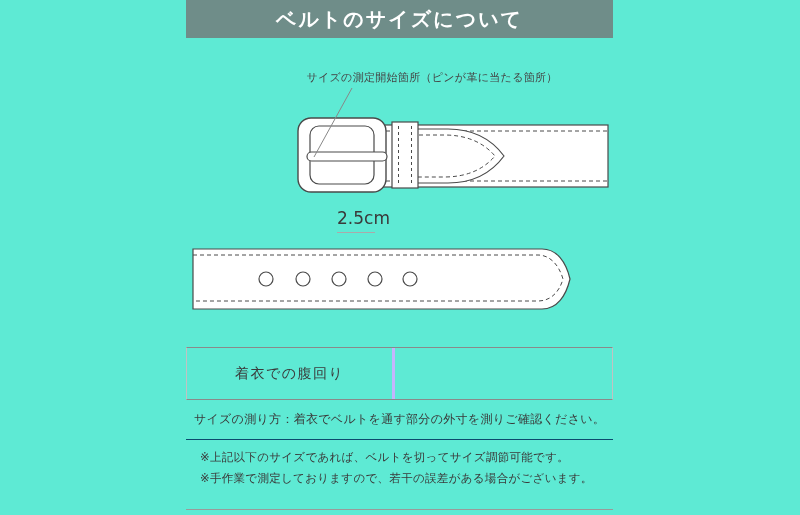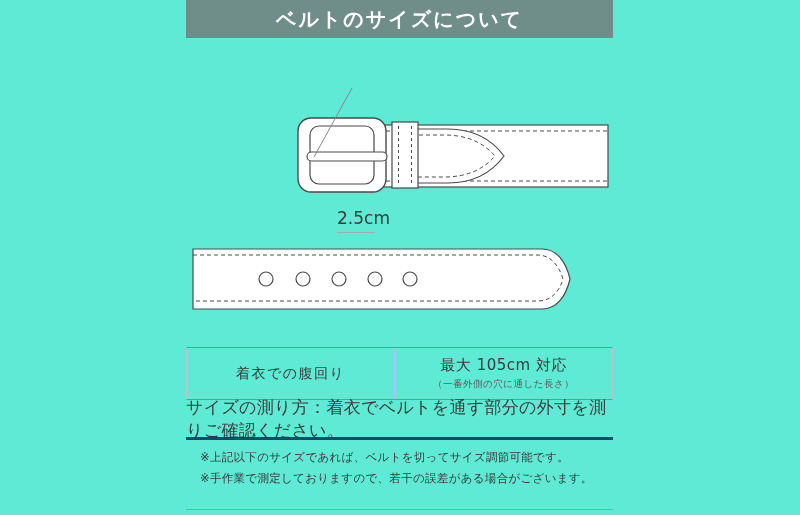--- a/index.html
+++ b/index.html
@@ -18,46 +18,47 @@
   .width-label { left:337px; top:208px; width:38px; text-align:right; font-size:17px; color:#3a3a3a; }
   .width-underline { left:337px; top:232px; width:38px; height:1px; background:#aaaaaa; }
   .size-table { left:186px; top:347px; width:427px; }
   .row-main {
     display:flex; height:53px;
     border-top:1px solid #8a8a8a; border-bottom:1px solid #8a8a8a;
     border-left:1px solid #c2c2c2; border-right:1px solid #c2c2c2;
     box-sizing:border-box;
   }
   .cell-left {
-    width:49%; border-right:1px solid #c4b5fd; box-sizing:border-box;
+    width:49%; border-right:3px solid #c4b5fd; box-sizing:border-box;
     display:flex; align-items:center; justify-content:center;
     font-size:14px; letter-spacing:1.5px;
   }
   .cell-right {
     flex:1; display:flex; flex-direction:column; align-items:center; justify-content:center;
   }
   .cell-right-main { font-size:15px; letter-spacing:0.5px; }
   .cell-right-note { font-size:9.5px; color:#5a5a5a; margin-top:3px; letter-spacing:0.5px; }
   .row-measure {
-    height:40px; border-bottom:3px solid #0c4a6e; box-sizing:border-box;
+    height:40px; border-bottom:1px solid #0c4a6e; box-sizing:border-box;
     display:flex; align-items:center; justify-content:center;
-    font-size:17px; letter-spacing:0.3px;
+    font-size:12px; letter-spacing:0.3px;
   }
   .notes { left:200px; top:447px; font-size:11.5px; line-height:20.5px; letter-spacing:0.3px; }
   .bottom-rule { left:186px; top:509px; width:427px; height:1px; background:#9a9a9a; }
 </style>
 </head>
 <body>
 
 <div id="canvas">
 
   <div class="abs banner">
     <span class="banner-title">ベルトのサイズについて</span>
   </div>
 
+  <div class="abs annotation">サイズの測定開始箇所（ピンが革に当たる箇所）</div>
 
   <svg class="abs svg-box" style="left:186px; top:80px;" width="427" height="122" viewBox="0 0 427 122">
 
     <rect x="196" y="45" width="226" height="62" fill="#ffffff" stroke="#4a4a4a" stroke-width="1.2"></rect>
     <line x1="200" y1="51" x2="421" y2="51" stroke="#4a4a4a" stroke-width="1" stroke-dasharray="4 3"></line>
     <line x1="200" y1="101" x2="421" y2="101" stroke="#4a4a4a" stroke-width="1" stroke-dasharray="4 3"></line>
 
     <path d="M 212 49 L 262 49 Q 298 49 318 76 Q 298 103 262 103 L 212 103 Z" fill="#ffffff" stroke="#4a4a4a" stroke-width="1.2"></path>
     <path d="M 212 55 L 258 55 Q 291 55 309 76 Q 291 97 258 97 L 212 97" fill="none" stroke="#4a4a4a" stroke-width="1" stroke-dasharray="4 3"></path>
 
@@ -82,24 +83,20 @@
     <circle cx="80" cy="39" r="7" fill="#ffffff" stroke="#4a4a4a" stroke-width="1.2"></circle>
     <circle cx="117" cy="39" r="7" fill="#ffffff" stroke="#4a4a4a" stroke-width="1.2"></circle>
     <circle cx="153" cy="39" r="7" fill="#ffffff" stroke="#4a4a4a" stroke-width="1.2"></circle>
     <circle cx="189" cy="39" r="7" fill="#ffffff" stroke="#4a4a4a" stroke-width="1.2"></circle>
     <circle cx="224" cy="39" r="7" fill="#ffffff" stroke="#4a4a4a" stroke-width="1.2"></circle>
   </svg>
 
   <div class="abs size-table">
     <div class="row-main">
       <div class="cell-left">着衣での腹回り</div>
-      <div class="cell-right">
-        <div class="cell-right-main">最大 105cm 対応</div>
-        <div class="cell-right-note">（一番外側の穴に通した長さ）</div>
-      </div>
     </div>
     <div class="row-measure">サイズの測り方：着衣でベルトを通す部分の外寸を測りご確認ください。</div>
   </div>
 
   <div class="abs notes">
     <div>※上記以下のサイズであれば、ベルトを切ってサイズ調節可能です。</div>
     <div>※手作業で測定しておりますので、若干の誤差がある場合がございます。</div>
   </div>
 
   <div class="abs bottom-rule"></div>

